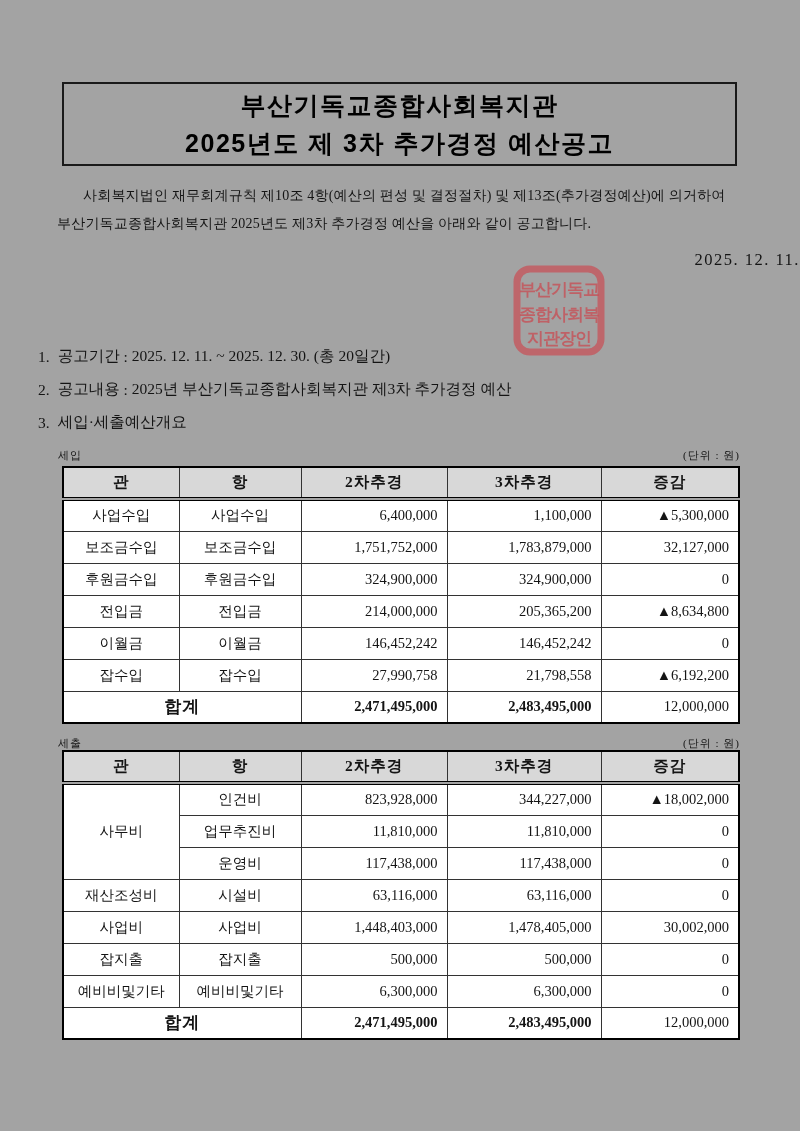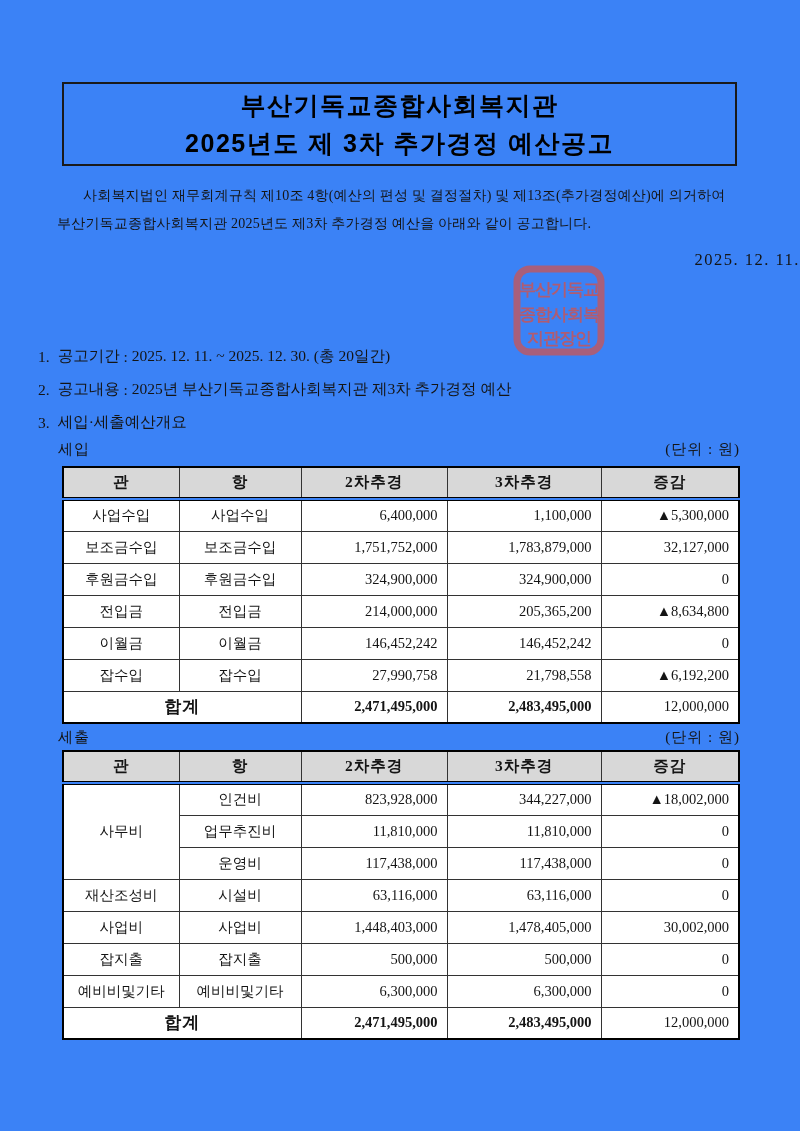--- a/index.html
+++ b/index.html
@@ -1,21 +1,21 @@
 <!DOCTYPE html>
 <html><head>
 <meta charset="utf-8">
 <style>
   * { margin:0; padding:0; box-sizing:border-box; }
   html,body { background:#ffffff; }
   .page {
     position:relative;
     width:800px; height:1131px;
     margin:0 auto;
-    background:#3b82f6;
+    background:#a3a3a3;
     font-family:"Liberation Serif","DejaVu Serif",serif;
     color:#141414;
     overflow:hidden;
   }
 
   
   .title-box {
     position:absolute; left:62px; top:82px; width:675px; height:84px;
     border:2px solid #1a1a1a;
     display:flex; flex-direction:column; justify-content:center; align-items:center;
@@ -45,21 +45,21 @@
   
   .notices { position:absolute; left:38px; top:340px; width:700px; }
   .notice-row { height:33px; font-size:15.5px; display:flex; align-items:center; white-space:pre; }
   .notice-no { margin-right:8px; }
   .notice-label { font-weight:normal; }
 
   
   .section-caption {
     position:absolute; left:58px; width:682px;
     display:flex; justify-content:space-between; align-items:flex-start;
-    font-size:15px; letter-spacing:1px;
+    font-size:11px; letter-spacing:1px;margin-top:8px;
   }
   .caption-revenue { top:440px; }
   .caption-expenditure { top:728px; }
 
   
   .budget-table {
     position:absolute; left:62px; width:676px;
     border-collapse:collapse; table-layout:fixed;
     border:2px solid #000;
     font-family:"Liberation Serif","DejaVu Serif",serif;

